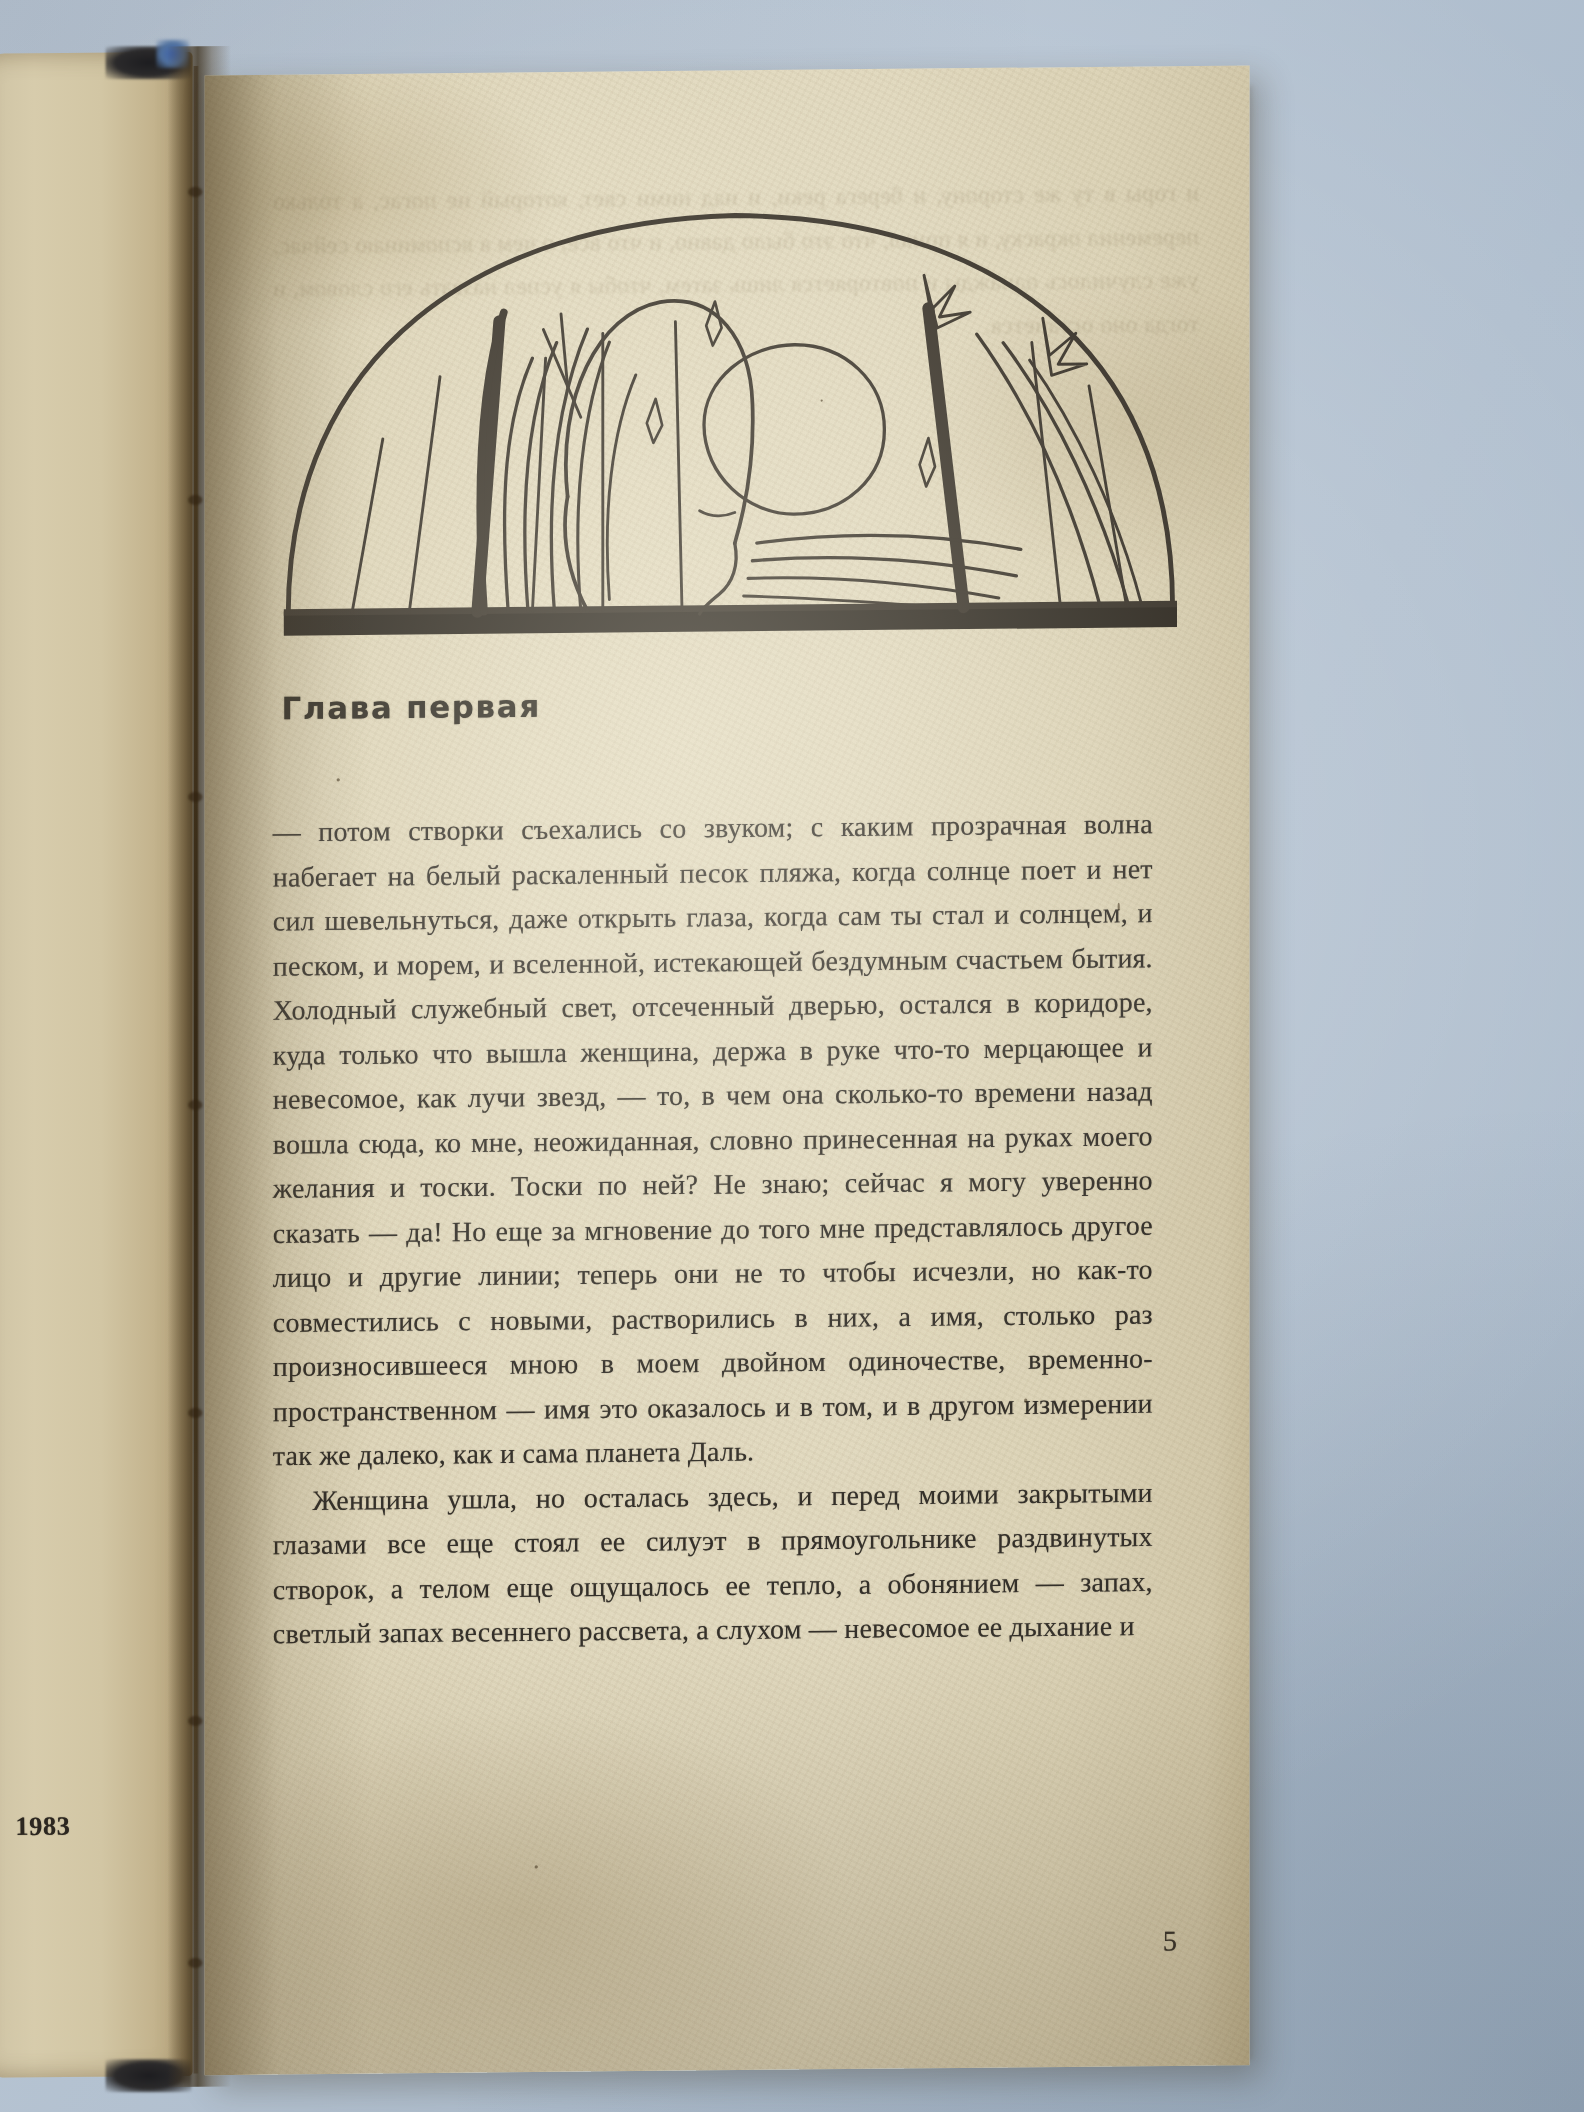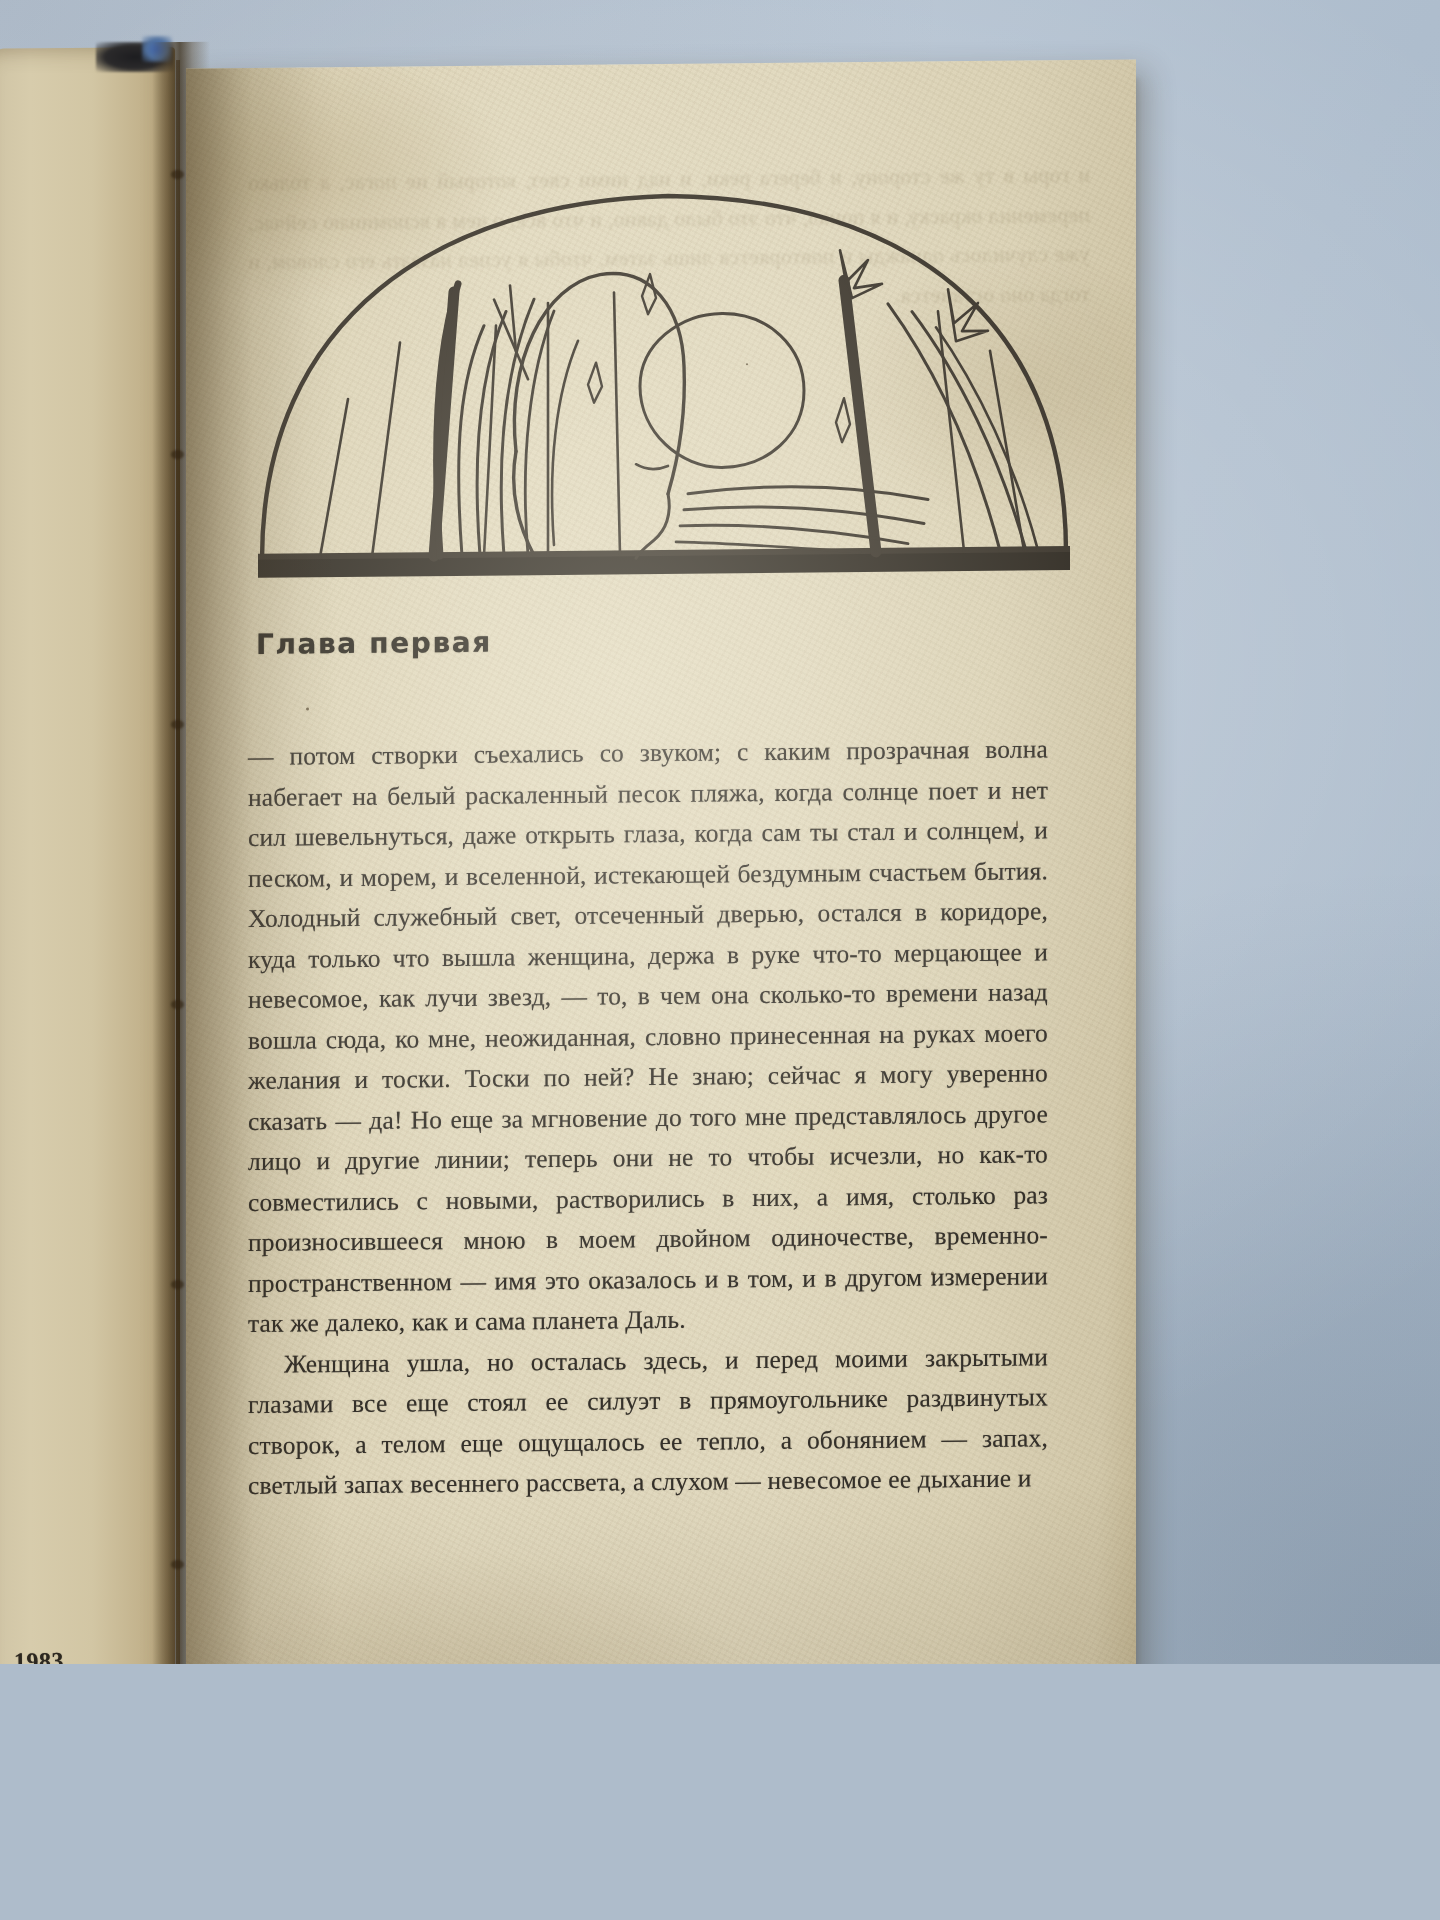--- a/index.html
+++ b/index.html
@@ -6,21 +6,21 @@
   html, body {
     margin: 0;
     padding: 0;
     background: #aebccb;
   }
 
   
   .photo {
     position: relative;
     width: 1440px;
-    height: 1664px;
+    height: 1920px;
     overflow: hidden;
     background:
       linear-gradient(118deg, #c3cedb 0%, #b9c6d4 28%, #aebdcd 62%, #a7b7c8 100%);
     font-family: "Liberation Serif", "DejaVu Serif", serif;
   }
 
   
   .surface-shade {
     position: absolute;
     inset: 0;

